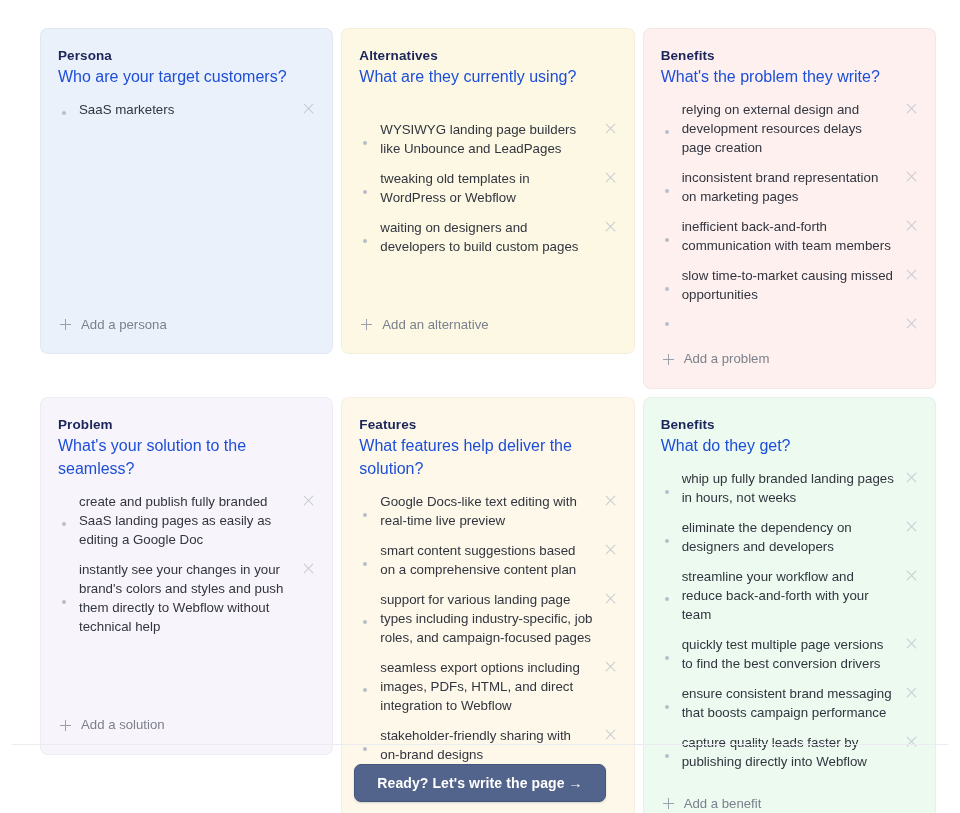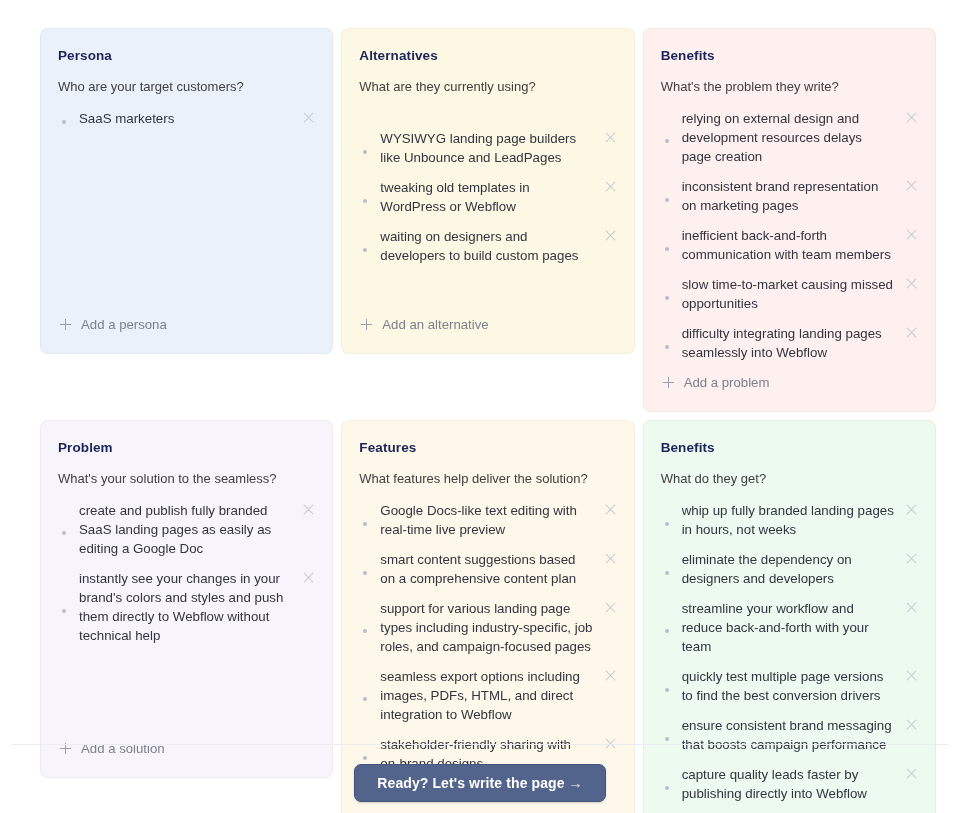--- a/index.html
+++ b/index.html
@@ -48,25 +48,25 @@
 
   .card-title {
     font-size: 13.5px;
     font-weight: 700;
     color: #1b2559;
     line-height: 1.35;
     letter-spacing: 0.1px;
   }
 
   .card-sub {
-    font-size: 13px;
+    font-size: 16px;
     font-weight: 400;
-    color: #404040;
+    color: #1d4ed8;
     line-height: 1.45;
-    margin-top: 13px;
+    margin-top: 0;
   }
 
   .items {
     list-style: none;
     flex: 1 1 auto;
     margin-top: 1px;
   }
 
   .item {
     display: flex;
@@ -102,21 +102,21 @@
     opacity: 0.85;
     cursor: pointer;
   }
   .remove-icon svg { display: block; }
 
   .add-row {
     display: flex;
     align-items: center;
     gap: 10px;
     padding: 0 0 22px 2px;
-    margin-top: 4px;
+    margin-top: 16px;
     cursor: pointer;
   }
 
   .plus-icon {
     width: 11px;
     height: 11px;
     position: relative;
     flex: 0 0 auto;
   }
   .plus-icon::before, .plus-icon::after {
@@ -277,21 +277,20 @@
             <span class="bullet"></span>
             <span class="item-text">slow time-to-market causing missed opportunities</span>
             <span class="remove-icon">
               <svg width="13" height="13" viewBox="0 0 13 13">
                 <path d="M2.2 2.2 L10.8 10.8 M10.8 2.2 L2.2 10.8" stroke="#c4c8d0" stroke-width="1.2" stroke-linecap="round" fill="none"></path>
               </svg>
             </span>
           </li>
           <li class="item">
             <span class="bullet"></span>
-            <span class="item-text">difficulty integrating landing pages seamlessly into Webflow</span>
             <span class="remove-icon">
               <svg width="13" height="13" viewBox="0 0 13 13">
                 <path d="M2.2 2.2 L10.8 10.8 M10.8 2.2 L2.2 10.8" stroke="#c4c8d0" stroke-width="1.2" stroke-linecap="round" fill="none"></path>
               </svg>
             </span>
           </li>
         </ul>
         <div class="add-row">
           <span class="plus-icon"></span>
           <span class="add-label">Add a problem</span>

